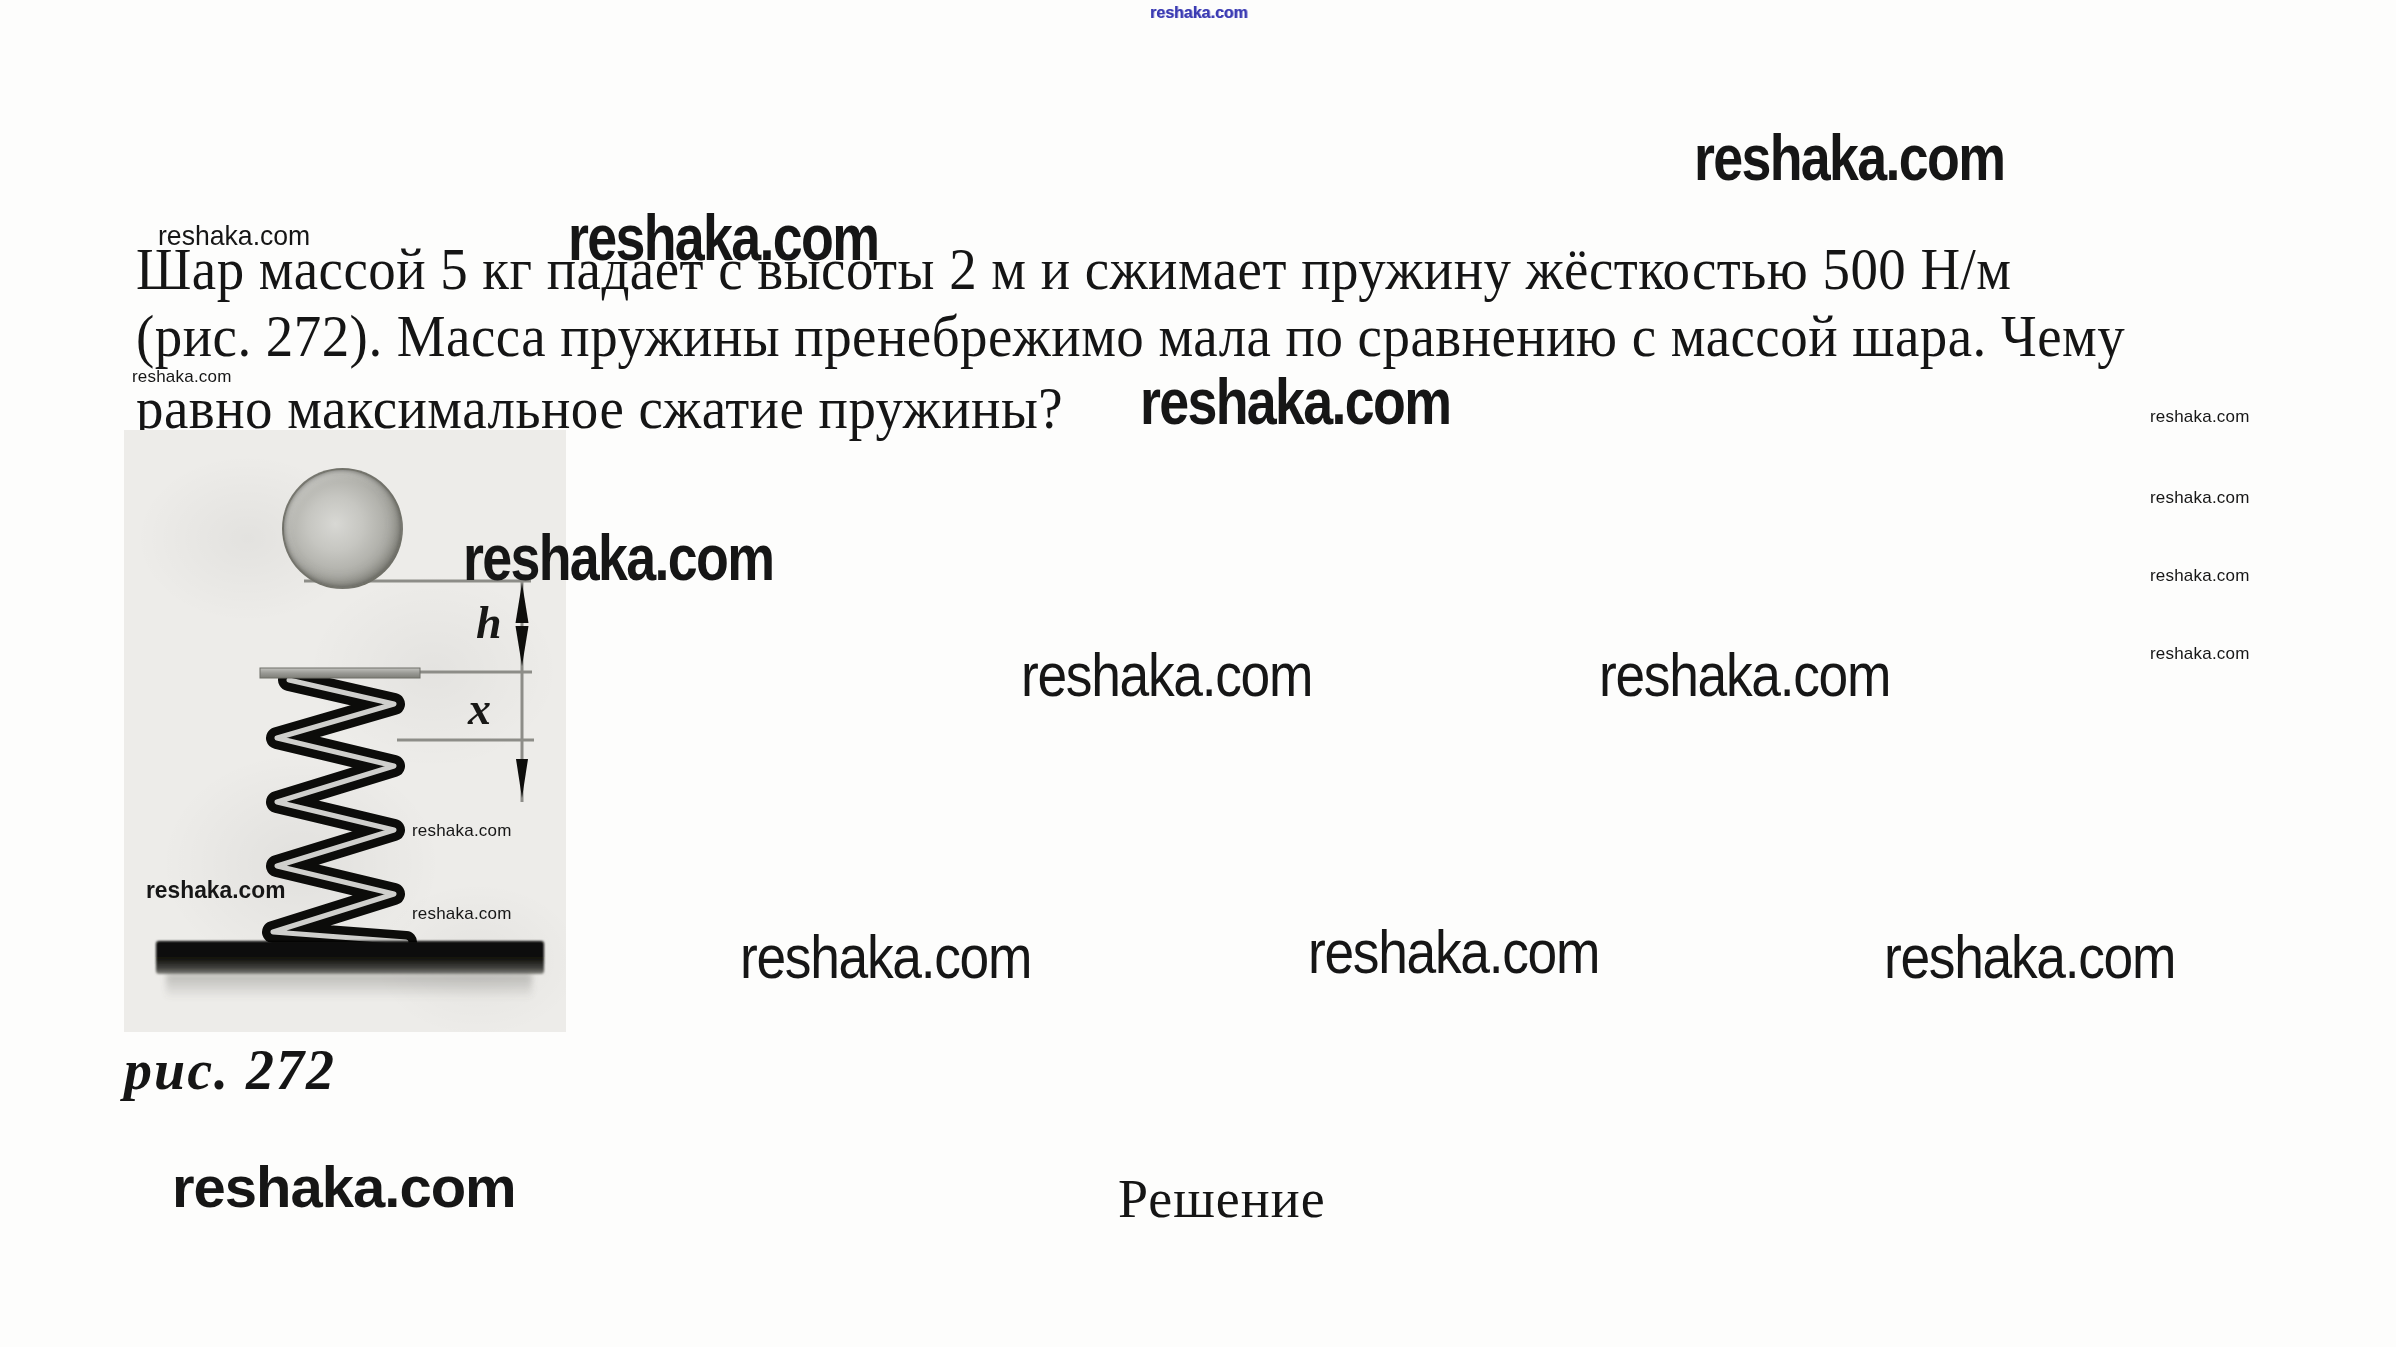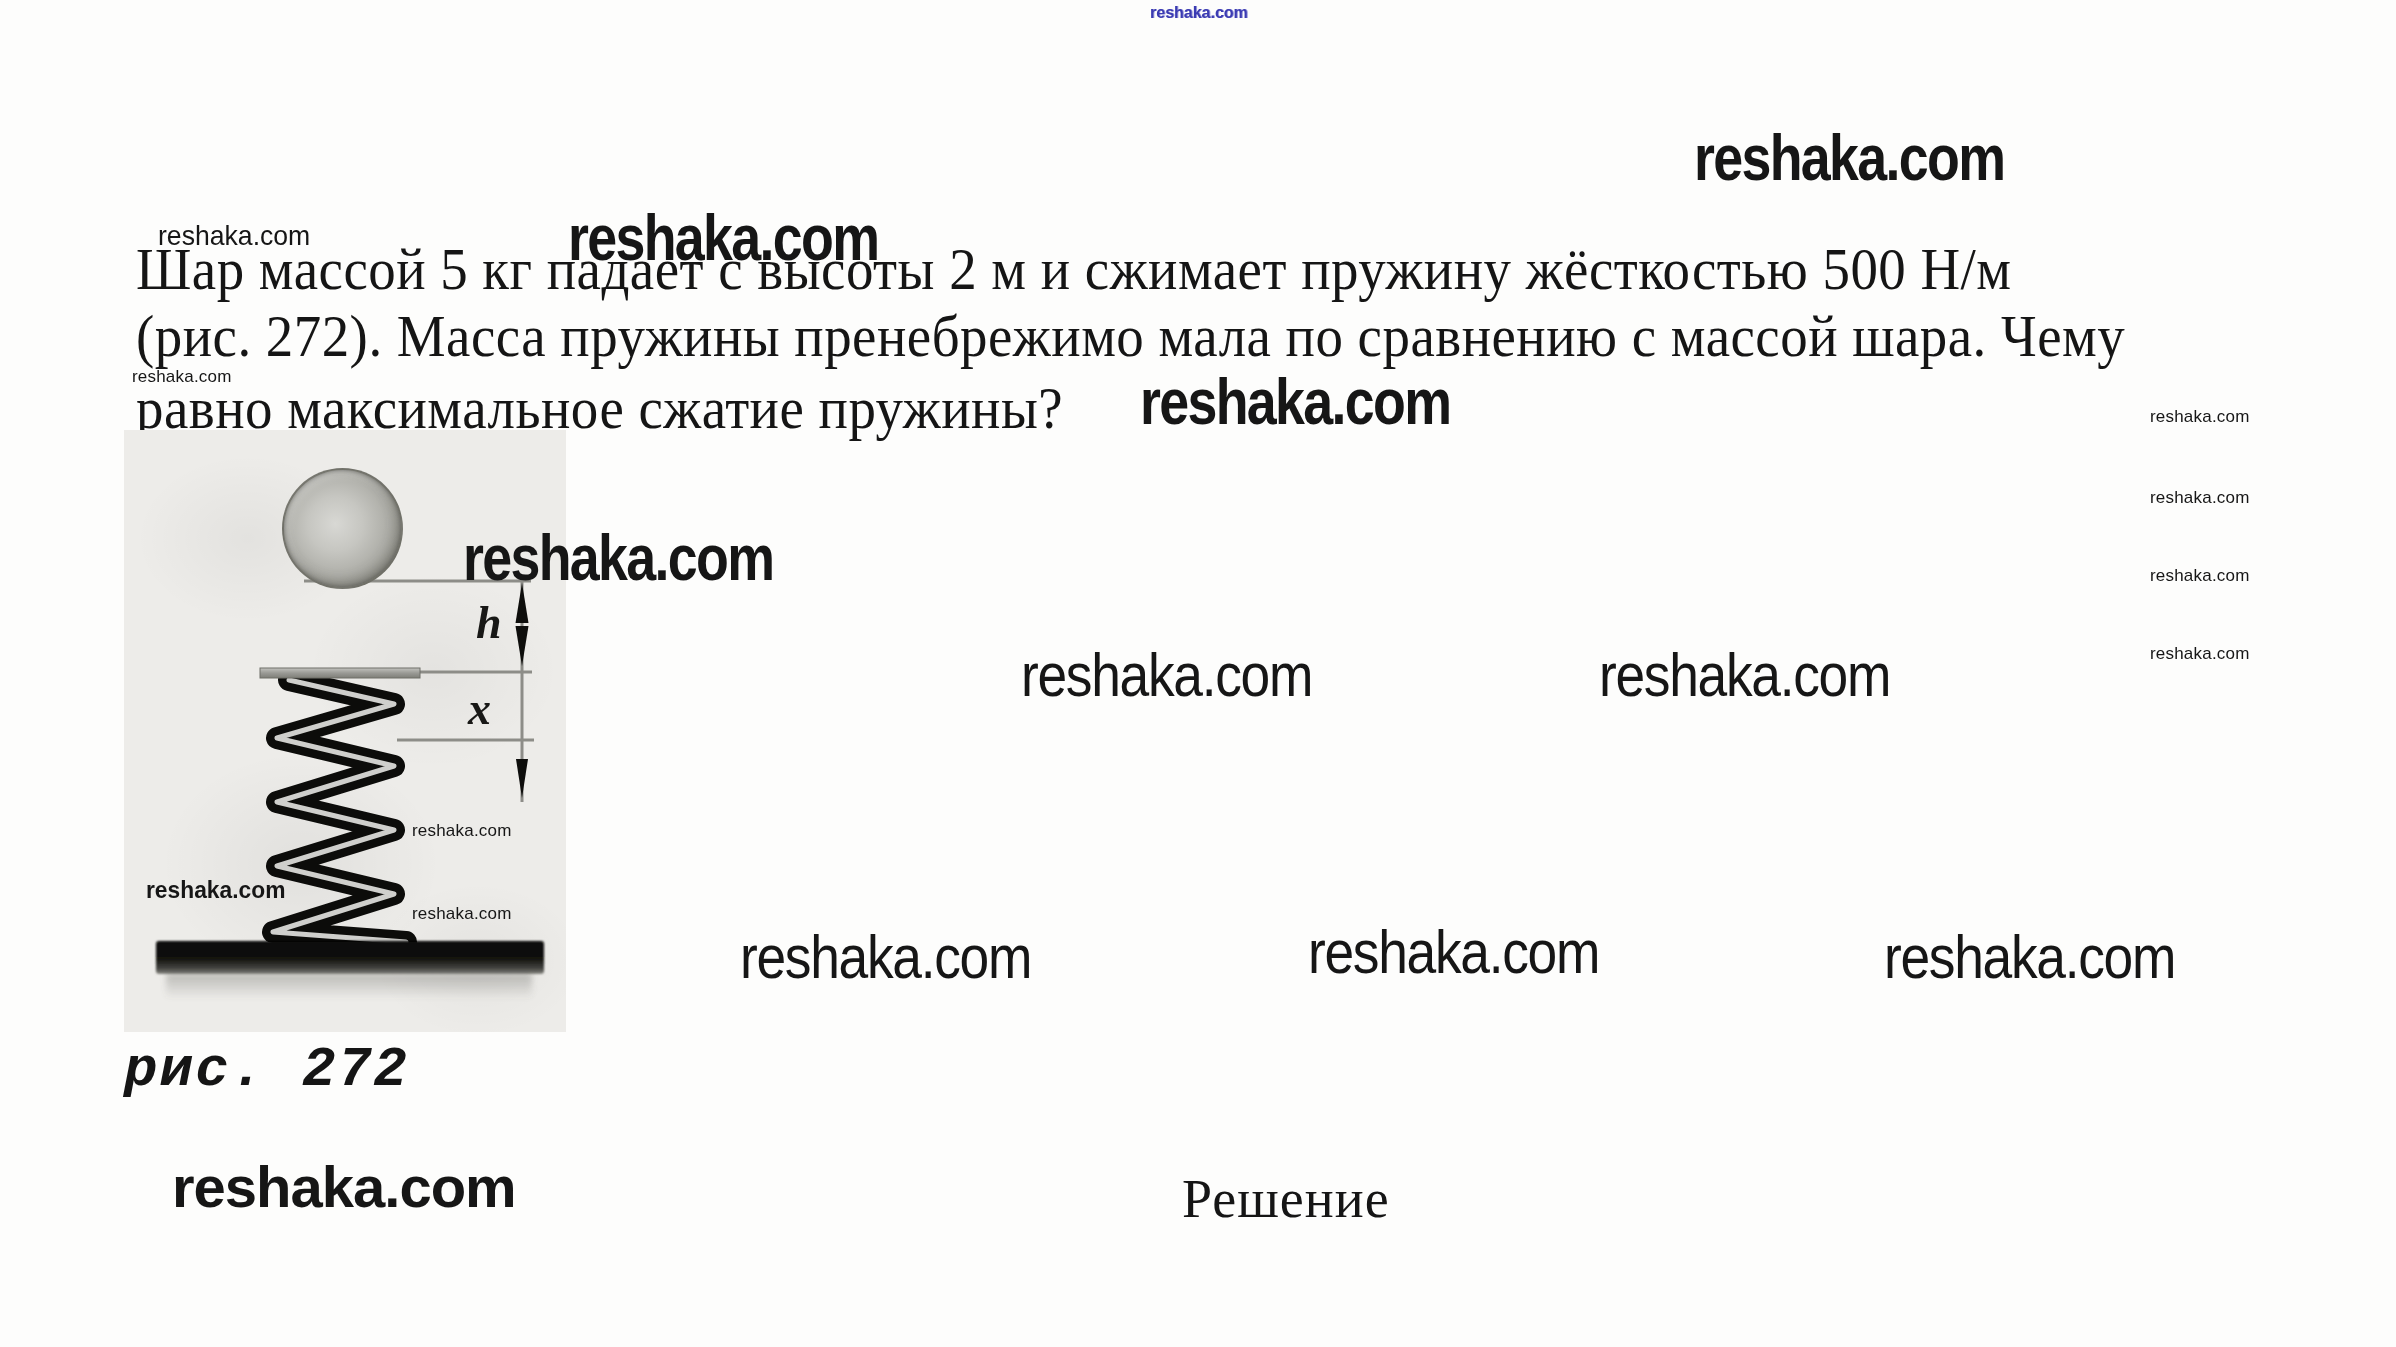--- a/index.html
+++ b/index.html
@@ -182,25 +182,25 @@
   <div class="abs ball"></div>
 
   <div class="abs dim-label" style="left:476px;top:600px;">h</div>
   <div class="abs dim-label" style="left:468px;top:686px;">x</div>
 
   <div class="abs wm wm-big-bold" style="left:463px;top:526px;">reshaka.com</div>
   <div class="abs wm wm-med24" style="left:146px;top:878px;">reshaka.com</div>
   <div class="abs wm wm-sm" style="left:412px;top:822px;">reshaka.com</div>
   <div class="abs wm wm-sm" style="left:412px;top:905px;">reshaka.com</div>
 
-  <div class="abs fig-caption" style="left:124px;top:1040px;font-family:Liberation Mono, monospace;">рис. 272</div>
+  <div class="abs fig-caption" style="left:124px;top:1040px;">рис. 272</div>
 
   <div class="abs wm wm-big-reg" style="left:1021px;top:644px;">reshaka.com</div>
   <div class="abs wm wm-big-reg" style="left:1599px;top:644px;">reshaka.com</div>
 
   <div class="abs wm wm-big-reg" style="left:740px;top:926px;">reshaka.com</div>
   <div class="abs wm wm-big-reg" style="left:1308px;top:921px;">reshaka.com</div>
   <div class="abs wm wm-big-reg" style="left:1884px;top:926px;">reshaka.com</div>
 
   <div class="abs wm wm-bl" style="left:172px;top:1158px;">reshaka.com</div>
-  <div class="abs solution-heading" style="left:1182px;top:1170px;text-align:right;">Решение</div>
+  <div class="abs solution-heading" style="left:1118px;top:1170px;text-align:right;">Решение</div>
 
 </div>
 
 </body></html>

